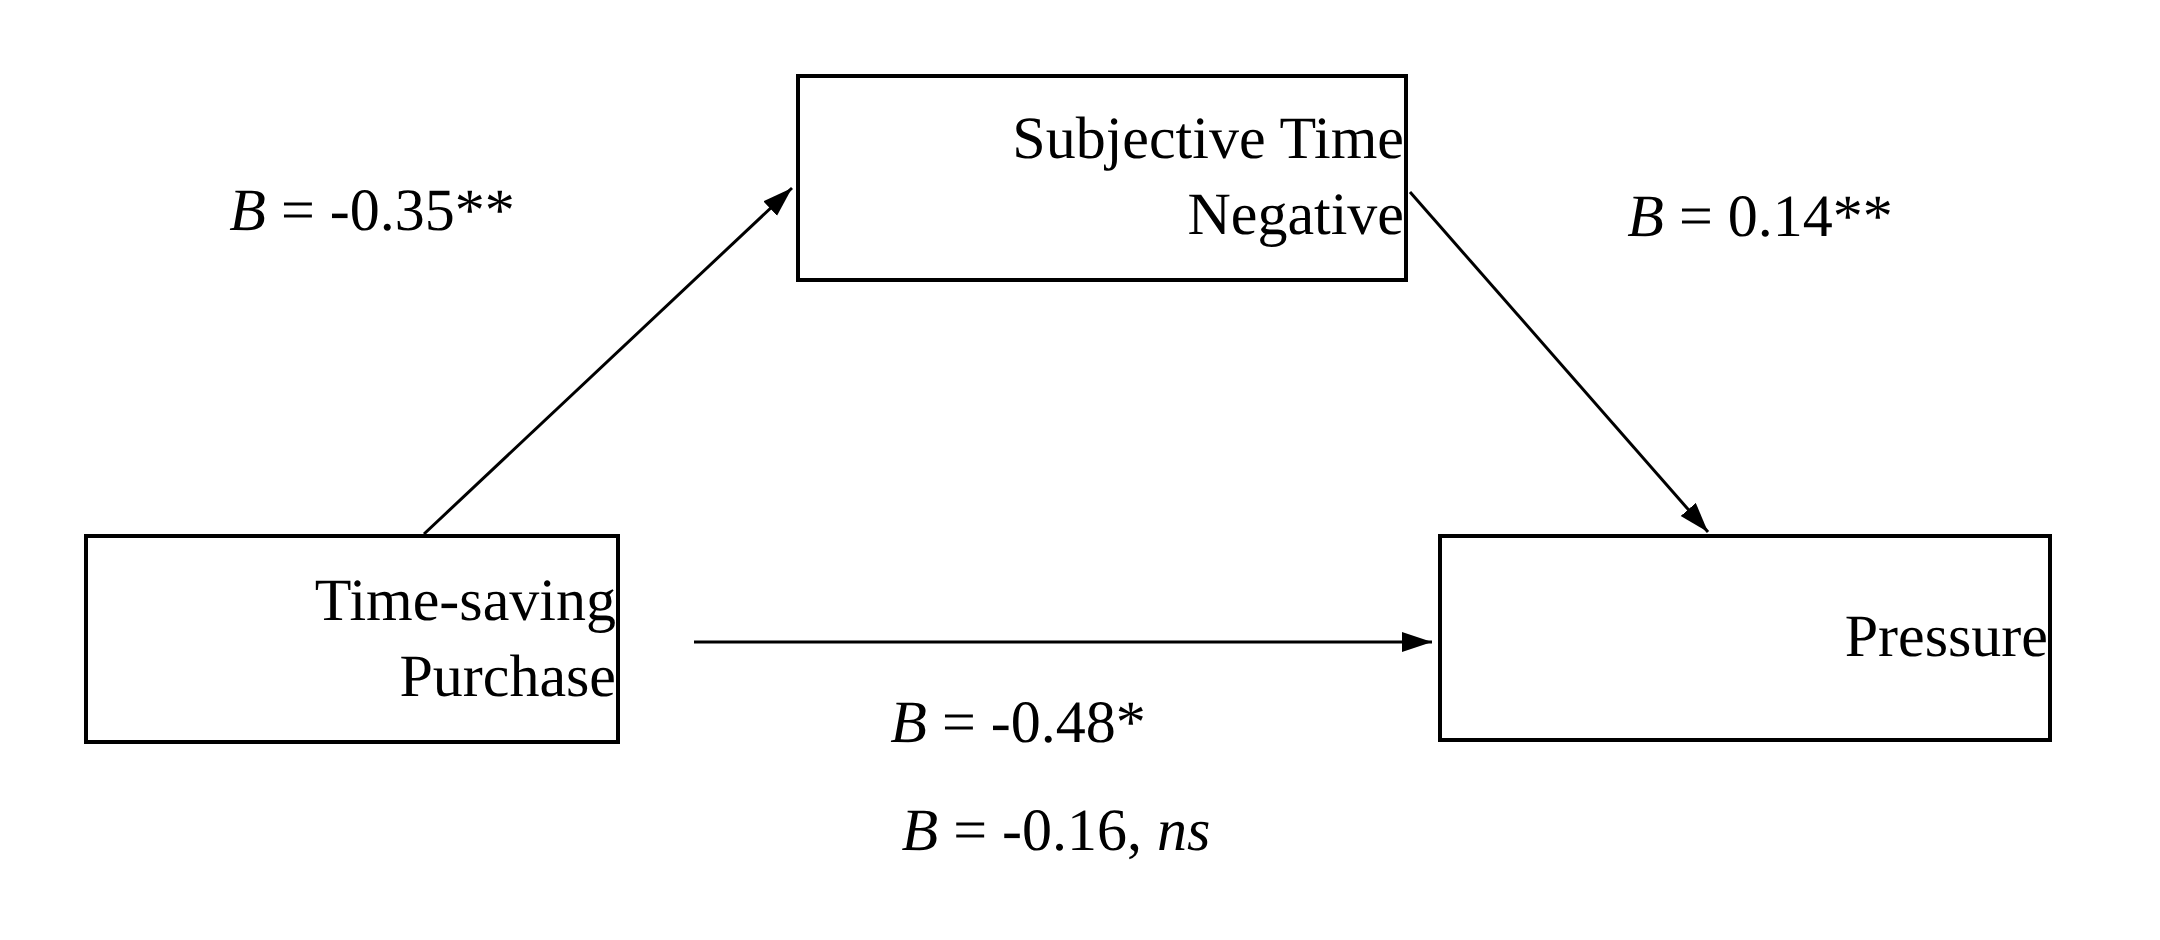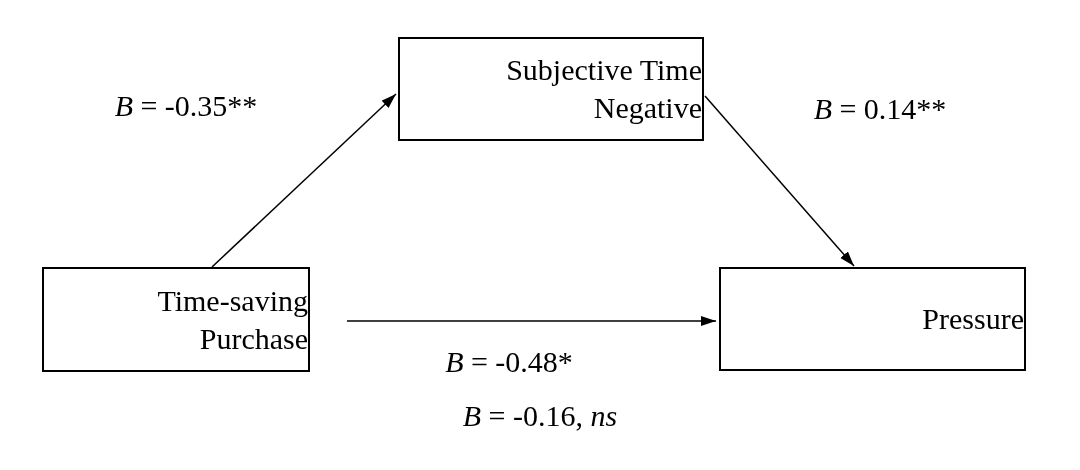--- a/index.html
+++ b/index.html
@@ -44,21 +44,21 @@
     position: absolute;
     transform: translate(-50%, -50%);
     white-space: nowrap;
     font-size: 30px;
     line-height: 34px;
   }
   .coef i { font-style: italic; }
   .coef-a      { left: 186px; top: 106px; }
   .coef-b      { left: 880px; top: 109px; }
   .coef-c      { left: 509px; top: 362px; }
-  .coef-cprime { left: 540px; top: 416px; }
+  .coef-cprime { left: 528px; top: 416px; }
 </style>
 </head>
 <body>
 
 <div class="canvas">
 
   <svg class="arrow-layer" width="1080" height="470" viewBox="0 0 1080 470" xmlns="http://www.w3.org/2000/svg">
     <defs>
       <marker id="arrowhead" markerUnits="userSpaceOnUse" markerWidth="16" markerHeight="12" refX="15" refY="5" orient="auto">
         <path d="M0,0 L15,5 L0,10 Z" fill="#000000"></path>

